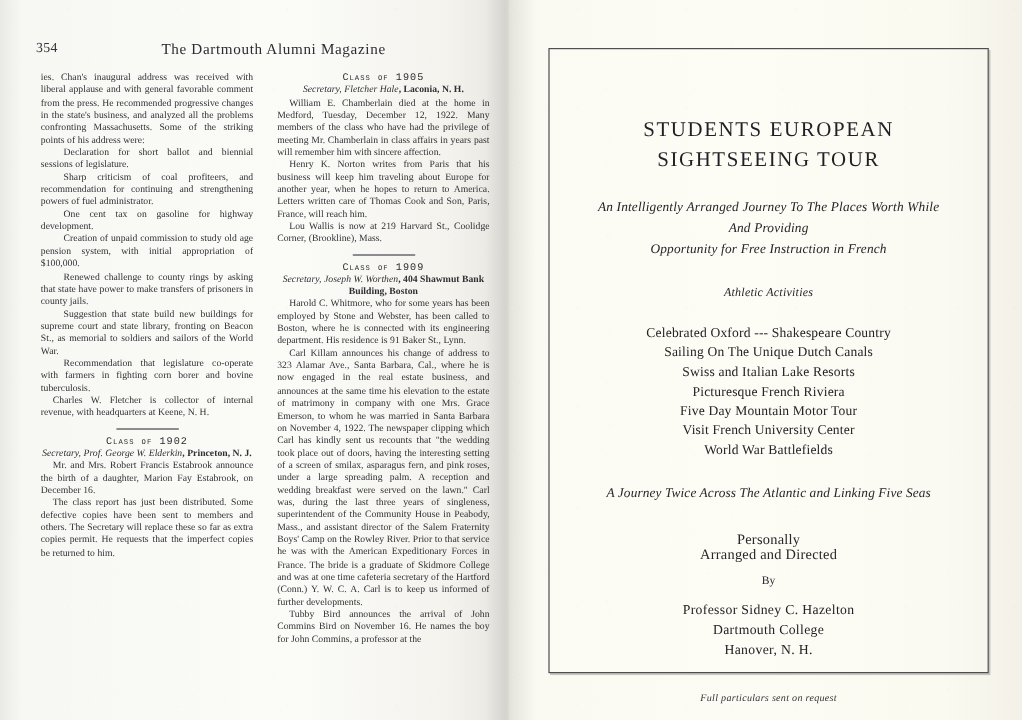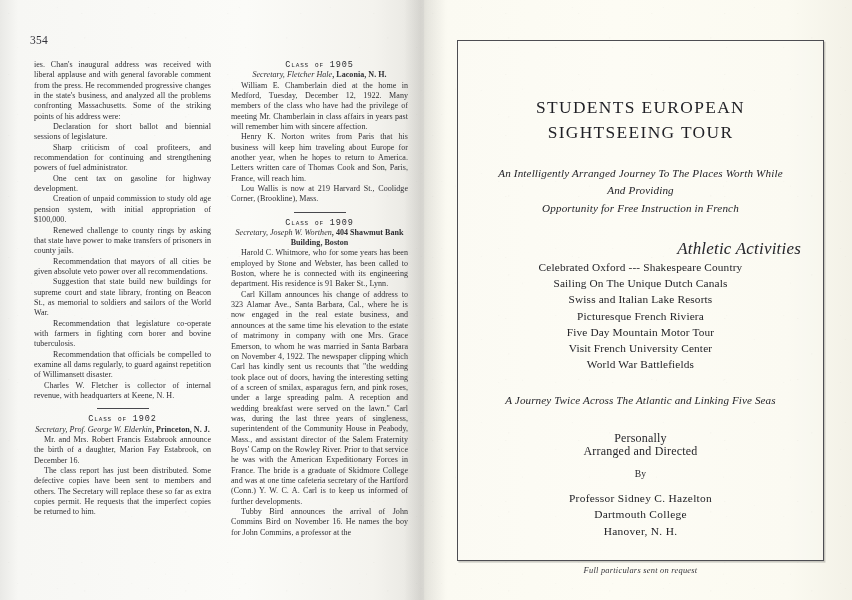--- a/index.html
+++ b/index.html
@@ -187,27 +187,27 @@
     font-size: 11.1px;
     line-height: 17.4px;
     margin-top: 21px;
     color: #242429;
     letter-spacing: 0.15px;
   }
   .ad-lede div { white-space: nowrap; }
 
   .ad-athletic {
     font-style: italic;
-    font-size: 17px;
+    font-size: 10px;
     margin-top: 22px;
     letter-spacing: 0.2px;
-    text-align: right;
   }
 
   .ad-list {
+    margin-top: 20px;
     font-size: 11.3px;
     line-height: 16.1px;
     letter-spacing: 0.15px;
     color: #232328;
   }
   .ad-list div { white-space: nowrap; }
 
   .ad-tag {
     font-style: italic;
     font-size: 11.1px;
@@ -262,37 +262,36 @@
 </head>
 <body>
 
 <div id="spread">
 
   <div class="leaf-left">
     <div class="page-left-inner">
 
       <div class="runhead">
         <div class="folio">354</div>
+        <div class="runhead-title">The Dartmouth Alumni Magazine</div>
       </div>
 
       <div class="cols">
 
         <div class="col col-1">
 
           <p class="noindent">ies. Chan's inaugural address was received with liberal applause and with general favorable comment from the press. He recommended progressive changes in the state's business, and analyzed all the problems confronting Massachusetts. Some of the striking points of his address were:</p>
 
           <p class="deep">Declaration for short ballot and biennial sessions of legislature.</p>
           <p class="deep">Sharp criticism of coal profiteers, and recommendation for continuing and strengthening powers of fuel administrator.</p>
           <p class="deep">One cent tax on gasoline for highway development.</p>
           <p class="deep">Creation of unpaid commission to study old age pension system, with initial appropriation of $100,000.</p>
           <p class="deep">Renewed challenge to county rings by asking that state have power to make transfers of prisoners in county jails.</p>
-          <p class="deep">Recommendation that mayors of all cities be given absolute veto power over all recommendations.</p>
           <p class="deep">Suggestion that state build new buildings for supreme court and state library, fronting on Beacon St., as memorial to soldiers and sailors of the World War.</p>
           <p class="deep">Recommendation that legislature co-operate with farmers in fighting corn borer and bovine tuberculosis.</p>
-          <p class="deep">Recommendation that officials be compelled to examine all dams regularly, to guard against repetition of Willimansett disaster.</p>
 
           <p>Charles W. Fletcher is collector of internal revenue, with headquarters at Keene, N. H.</p>
 
           <div class="rule"></div>
 
           <p class="class-head">Class of 1902</p>
           <p class="secretary"><span>Secretary, Prof. George W. Elderkin</span><span class="rom">, Princeton, N. J.</span></p>
 
           <p>Mr. and Mrs. Robert Francis Estabrook announce the birth of a daughter, Marion Fay Estabrook, on December 16.</p>
           <p>The class report has just been distributed. Some defective copies have been sent to members and others. The Secretary will replace these so far as extra copies permit. He requests that the imperfect copies be returned to him.</p>

